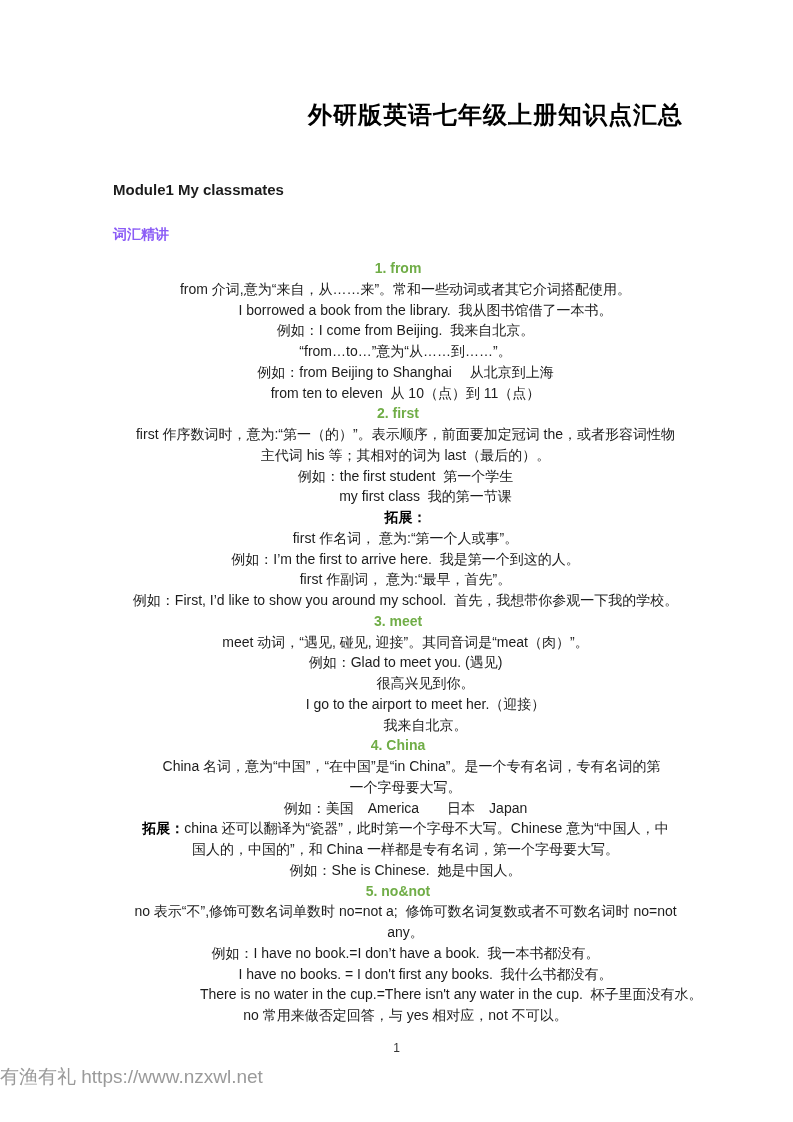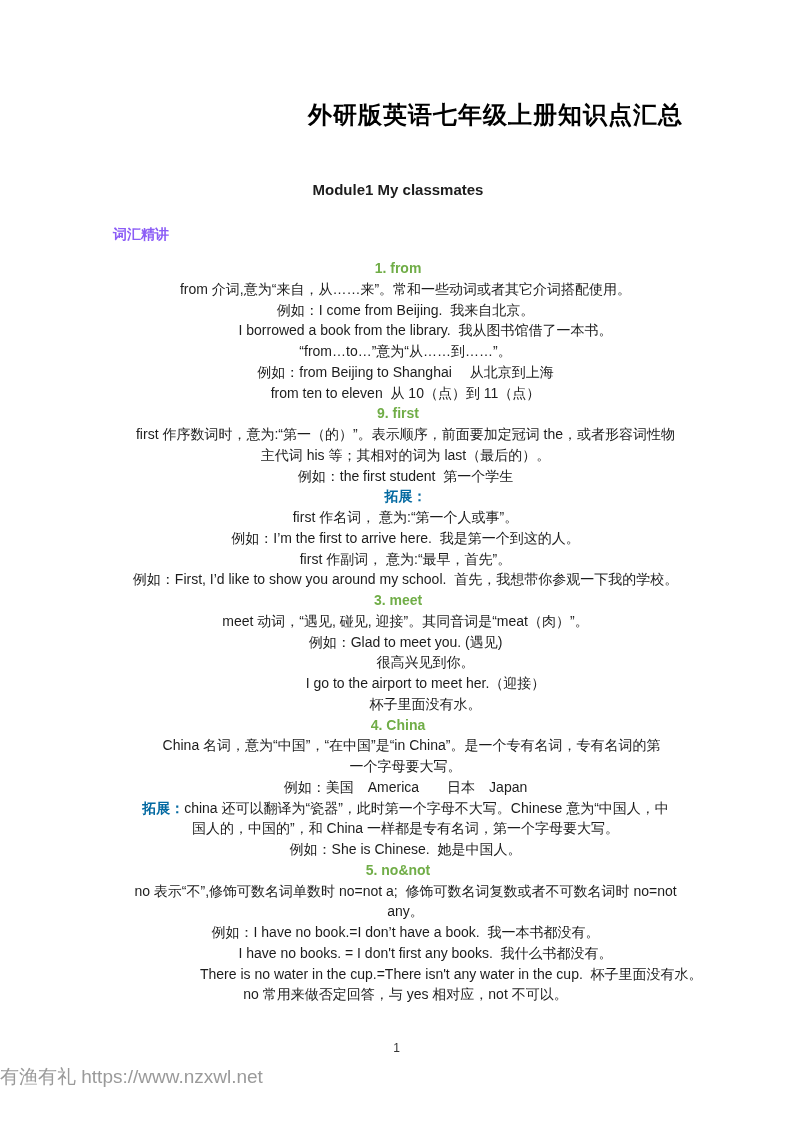--- a/index.html
+++ b/index.html
@@ -22,21 +22,20 @@
     line-height:30px;
     text-align:right;
     color:#000000;
     letter-spacing:1px;
   }
   .module-heading{
     margin-top:50px;
     font-size:15px;
     font-weight:bold;
     line-height:20px;
-    text-align:center;
     color:#1c1c1c;
   }
   .section-heading{
     margin-top:24px;
     font-size:14px;
     font-weight:bold;
     line-height:20px;
     color:#8b5cf6;
   }
   .lines{margin-top:14px;text-align:center;}
@@ -47,21 +46,21 @@
     color:#1c1c1c;
   }
   
   .ind-h{padding-left:0;}
   .ind-b{padding-left:15px;}
   .ind-c{padding-left:55px;}
   .ind-c2{padding-left:87px;}
   .ind-fl{padding-left:27px;}
   
   .run-h{color:#70AD47;font-weight:bold;}
-  .run-expand{color:#0369a1;font-weight:bold;}
+  .run-expand{color:#000000;font-weight:bold;}
   .page-number{
     position:absolute;
     top:1040px;left:0;width:100%;
     text-align:center;
     font-size:12px;
     line-height:16px;
     color:#333333;
   }
   .footer-line{
     position:absolute;
@@ -75,40 +74,41 @@
 <body>
 
 <div class="page">
   <div class="content">
     <div class="doc-title">外研版英语七年级上册知识点汇总</div>
     <div class="module-heading">Module1 My classmates</div>
     <div class="section-heading">词汇精讲</div>
     <div class="lines">
         <div class="line ind-h"><span class="run-h">1. from</span></div>
         <div class="line ind-b"><span>from 介词,意为“来自，从……来”。常和一些动词或者其它介词搭配使用。</span></div>
+        <div class="line ind-c"><span>I borrowed a book from the library.  我从图书馆借了一本书。</span></div>
         <div class="line ind-b"><span>例如：I come from Beijing.  我来自北京。</span></div>
-        <div class="line ind-c"><span>I borrowed a book from the library.  我从图书馆借了一本书。</span></div>
         <div class="line ind-b"><span>“from…to…”意为“从……到……”。</span></div>
         <div class="line ind-b"><span>例如：from Beijing to Shanghai　 从北京到上海</span></div>
         <div class="line ind-b"><span>from ten to eleven  从 10（点）到 11（点）</span></div>
-        <div class="line ind-h"><span class="run-h">9. first</span></div>
+        <div class="line ind-h"><span class="run-h">2. first</span></div>
         <div class="line ind-b"><span>first 作序数词时，意为:“第一（的）”。表示顺序，前面要加定冠词 the，或者形容词性物</span></div>
         <div class="line ind-b"><span>主代词 his 等；其相对的词为 last（最后的）。</span></div>
         <div class="line ind-b"><span>例如：the first student  第一个学生</span></div>
+        <div class="line ind-c"><span>my first class  我的第一节课</span></div>
         <div class="line ind-b"><span class="run-expand">拓展：</span></div>
         <div class="line ind-b"><span>first 作名词， 意为:“第一个人或事”。</span></div>
         <div class="line ind-b"><span>例如：I’m the first to arrive here.  我是第一个到这的人。</span></div>
         <div class="line ind-b"><span>first 作副词， 意为:“最早，首先”。</span></div>
         <div class="line ind-b"><span>例如：First, I’d like to show you around my school.  首先，我想带你参观一下我的学校。</span></div>
         <div class="line ind-h"><span class="run-h">3. meet</span></div>
         <div class="line ind-b"><span>meet 动词，“遇见, 碰见, 迎接”。其同音词是“meat（肉）”。</span></div>
         <div class="line ind-b"><span>例如：Glad to meet you. (遇见)</span></div>
         <div class="line ind-c"><span>很高兴见到你。</span></div>
         <div class="line ind-c"><span>I go to the airport to meet her.（迎接）</span></div>
-        <div class="line ind-c"><span>杯子里面没有水。</span></div>
+        <div class="line ind-c"><span>我来自北京。</span></div>
         <div class="line ind-h"><span class="run-h">4. China</span></div>
         <div class="line ind-fl"><span>China 名词，意为“中国”，“在中国”是“in China”。是一个专有名词，专有名词的第</span></div>
         <div class="line ind-b"><span>一个字母要大写。</span></div>
         <div class="line ind-b"><span>例如：美国　America　　日本　Japan</span></div>
         <div class="line ind-b"><span class="run-expand">拓展：</span><span>china 还可以翻译为“瓷器”，此时第一个字母不大写。Chinese 意为“中国人，中</span></div>
         <div class="line ind-b"><span>国人的，中国的”，和 China 一样都是专有名词，第一个字母要大写。</span></div>
         <div class="line ind-b"><span>例如：She is Chinese.  她是中国人。</span></div>
         <div class="line ind-h"><span class="run-h">5. no&amp;not</span></div>
         <div class="line ind-b"><span>no 表示“不”,修饰可数名词单数时 no=not a;  修饰可数名词复数或者不可数名词时 no=not</span></div>
         <div class="line ind-b"><span>any。</span></div>

